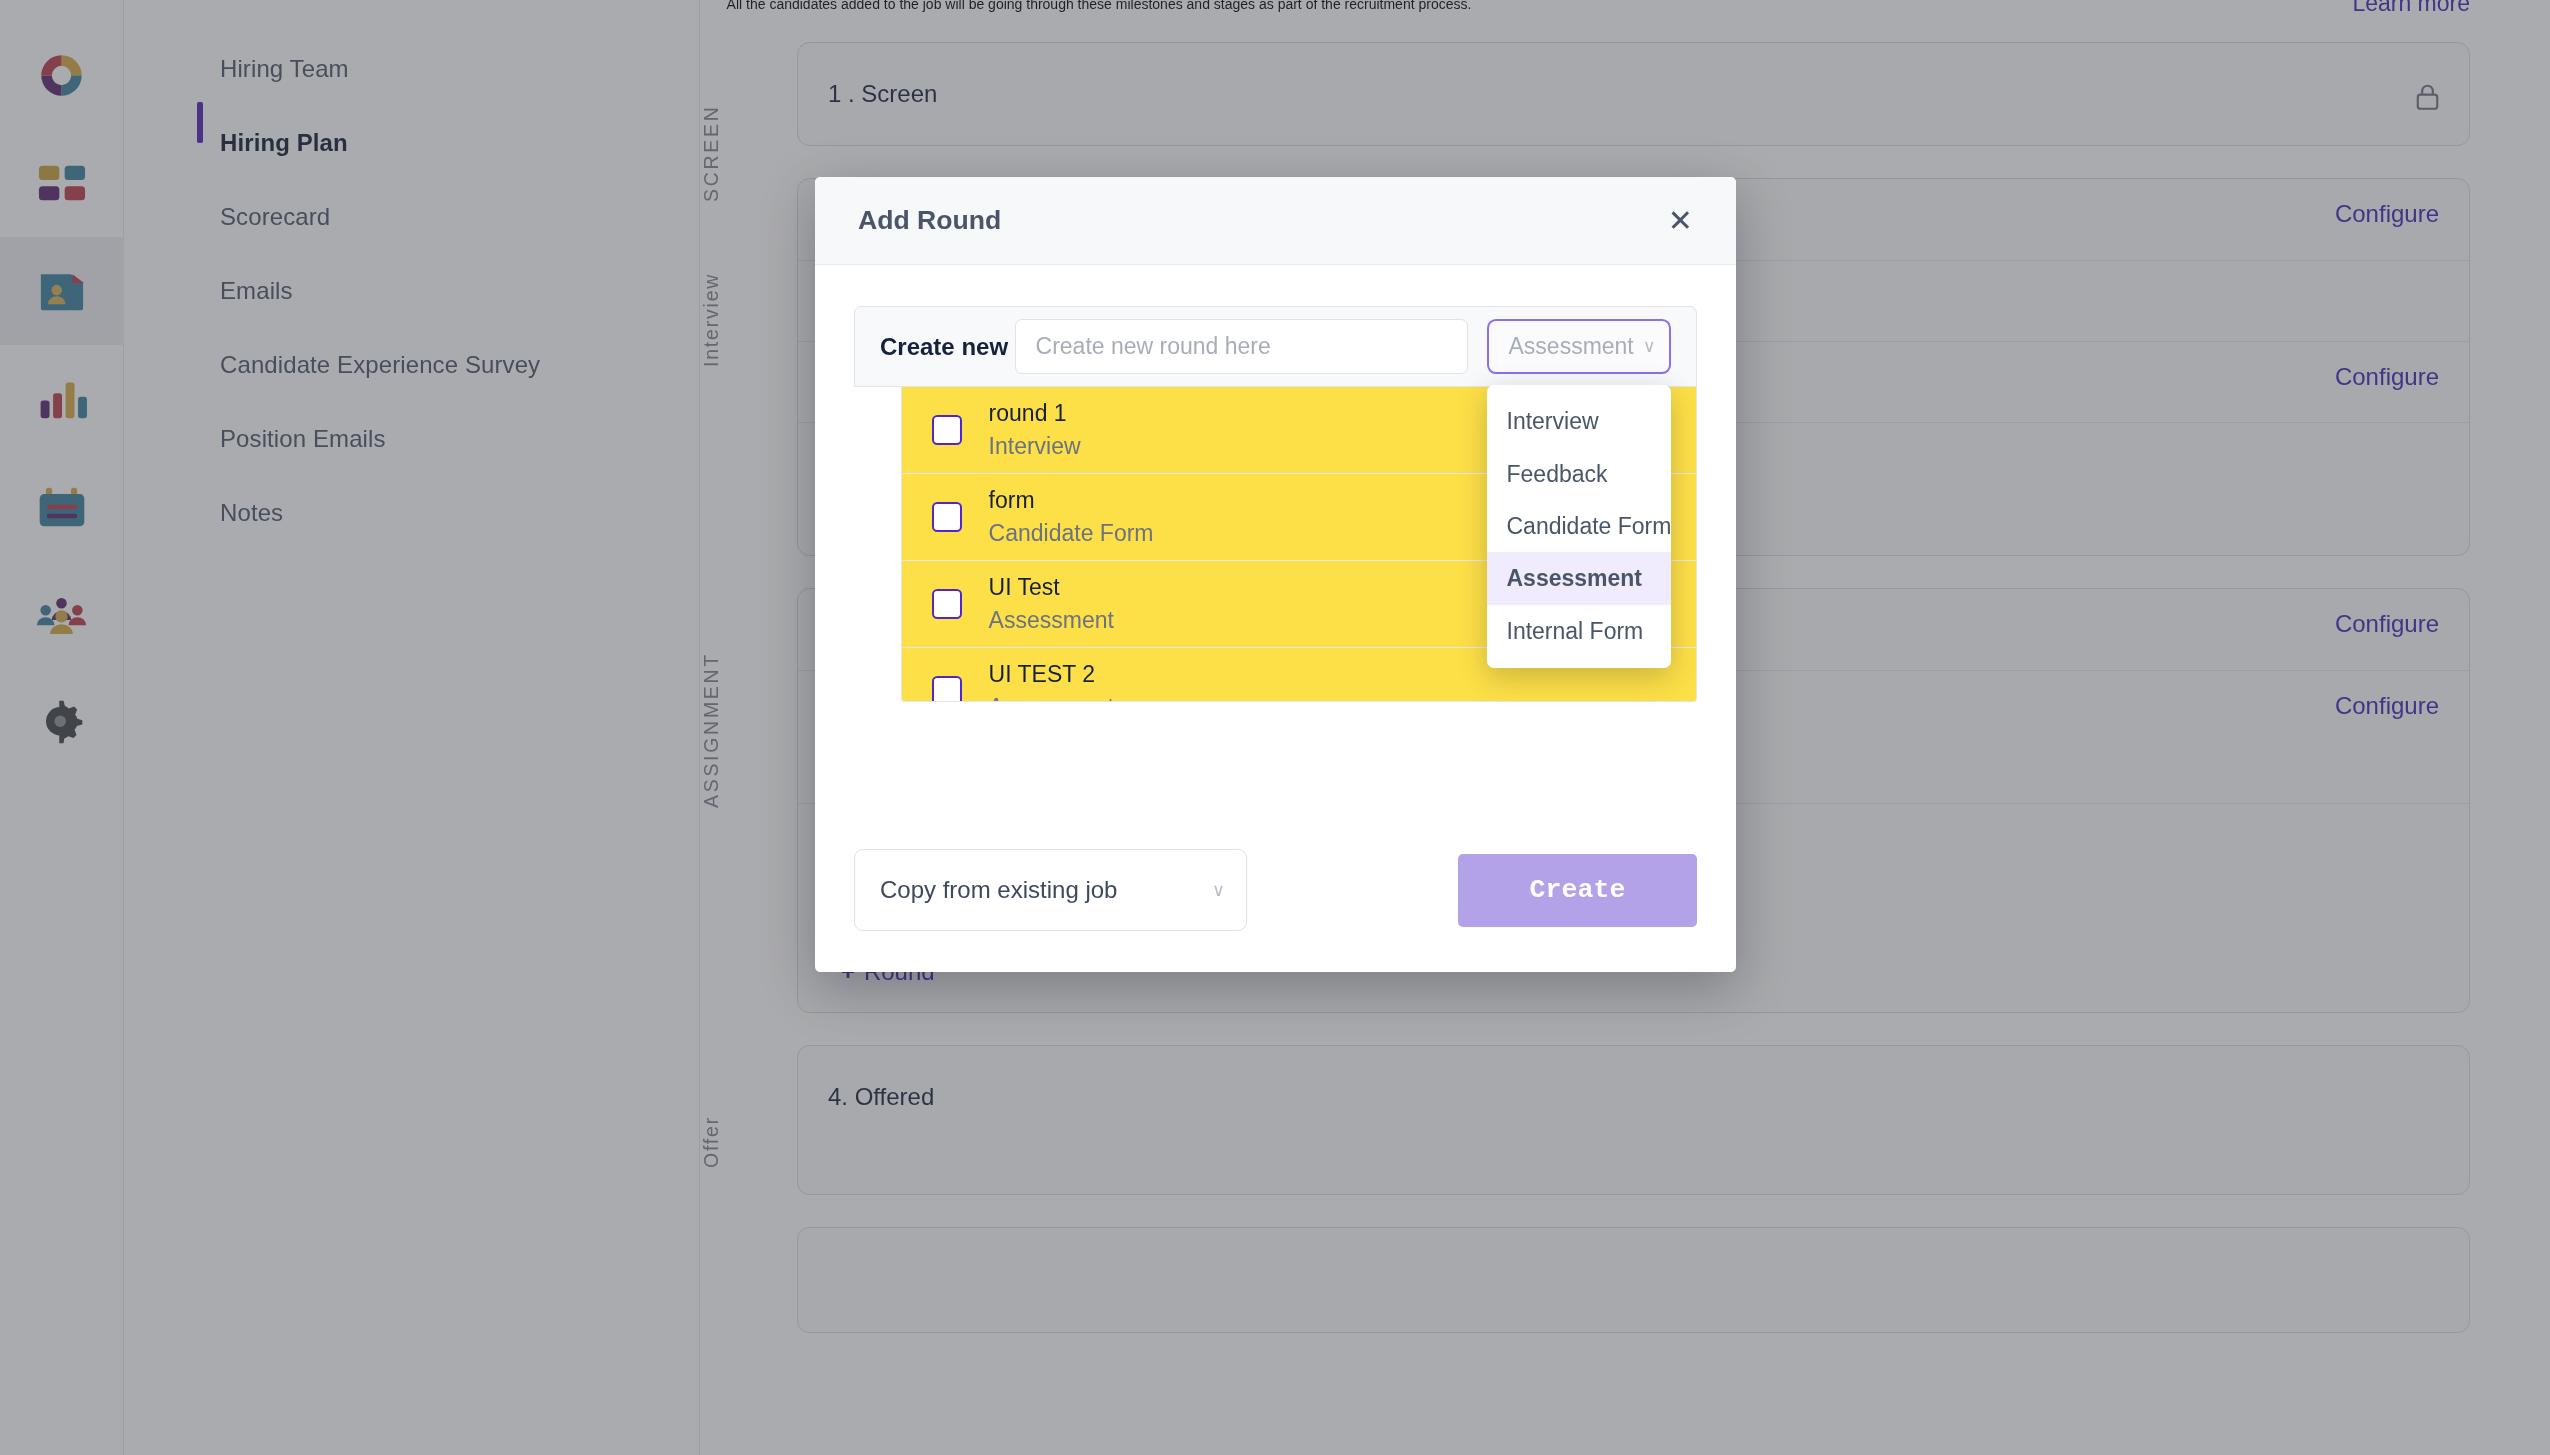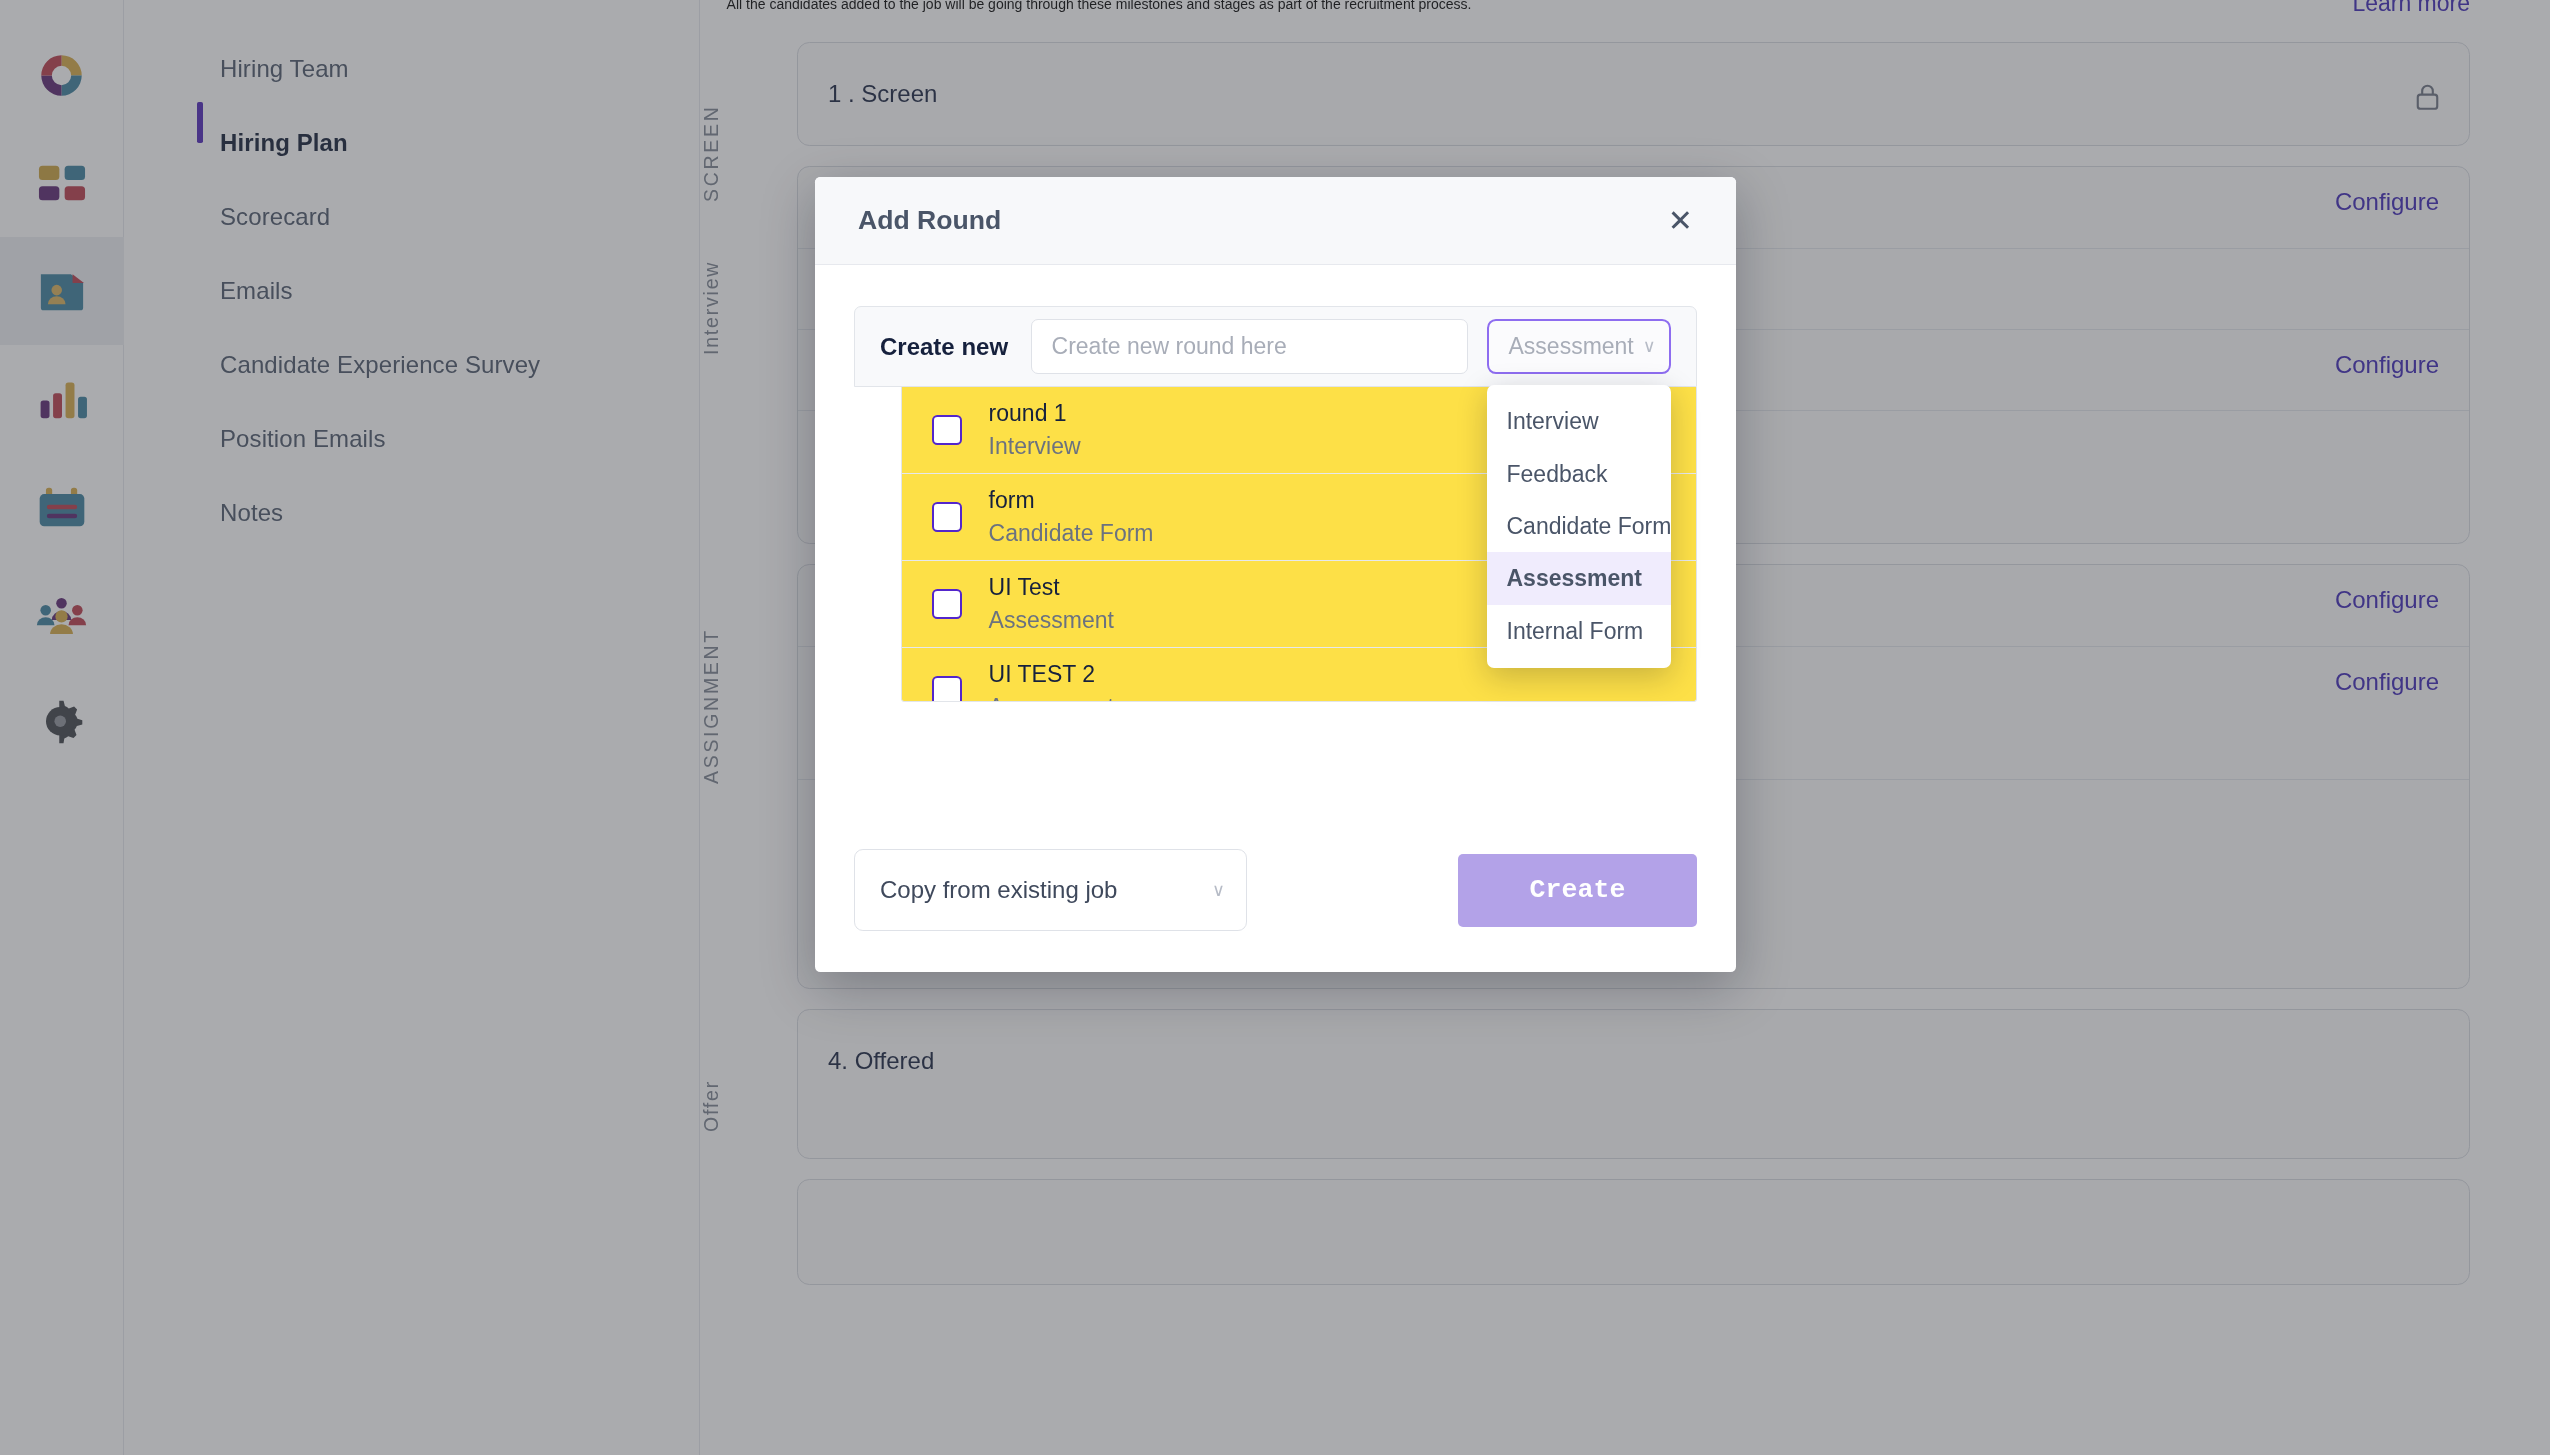--- a/index.html
+++ b/index.html
@@ -57,21 +57,21 @@
   .vlabel {
     position: absolute; left: 0; writing-mode: vertical-rl;
     transform: rotate(180deg);
     font-size: 19.5px; color: #7a828f; letter-spacing: 1.8px;
     text-align: center;
   }
   .vlabel.caps { text-transform: uppercase; letter-spacing: 2.7px; }
 
   .stage-card {
     border: 0.9px solid #d7dae0; border-radius: 12.4px; background: #fbfbfc;
-    margin-bottom: 20px; position: relative;
+    margin-bottom: 32px; position: relative;
   }
   .stage-title { font-size: 24px; color: #16213d; padding: 37px 0 37px 30px; }
   .lock-icon { position: absolute; right: 30px; top: 41px; }
 
   .round-row {
     border-top: 0.9px solid #e2e5ea; position: relative;
     min-height: 81px; display:flex; align-items:center; padding: 0 30px;
   }
   .round-row:first-child { border-top: none; }
   .cfg { position: absolute; right: 30px; top: 21px; font-size: 24px; color: #3b25b5; }
@@ -102,21 +102,21 @@
     border: none; cursor: pointer; font-family: "Liberation Sans", sans-serif;
   }
 
   .modal-body { flex: 1 1 auto; padding: 41px 39px 0 39px; position: relative; }
 
   .create-box {
     border: 0.9px solid #e2e5ea; border-radius: 7px 7px 0 0; background: #f8f9fb;
     height: 81px; display: flex; align-items: center; padding: 0 25px;
     position: relative; z-index: 5;
   }
-  .create-label { font-size: 24px; font-weight: 700; color: #16213d; margin-right: 23px; white-space: nowrap; }
+  .create-label { font-size: 24px; font-weight: 700; color: #16213d; margin-right: 7px; white-space: nowrap; }
   .round-input {
     flex: 1 1 auto; height: 55px; border: 0.9px solid #dfe2e8; border-radius: 7px;
     background: #ffffff; padding: 0 19.5px; font-size: 23px; color: #16213d;
     font-family: "Liberation Sans", sans-serif; outline: none;
   }
   .round-input::placeholder { color: #a8adb8; }
 
   .type-select-wrap { position: relative; margin-left: 19.5px; }
   .type-select {
     width: 184px; height: 55px; border: 2.7px solid #8e6df0; border-radius: 8.9px;

